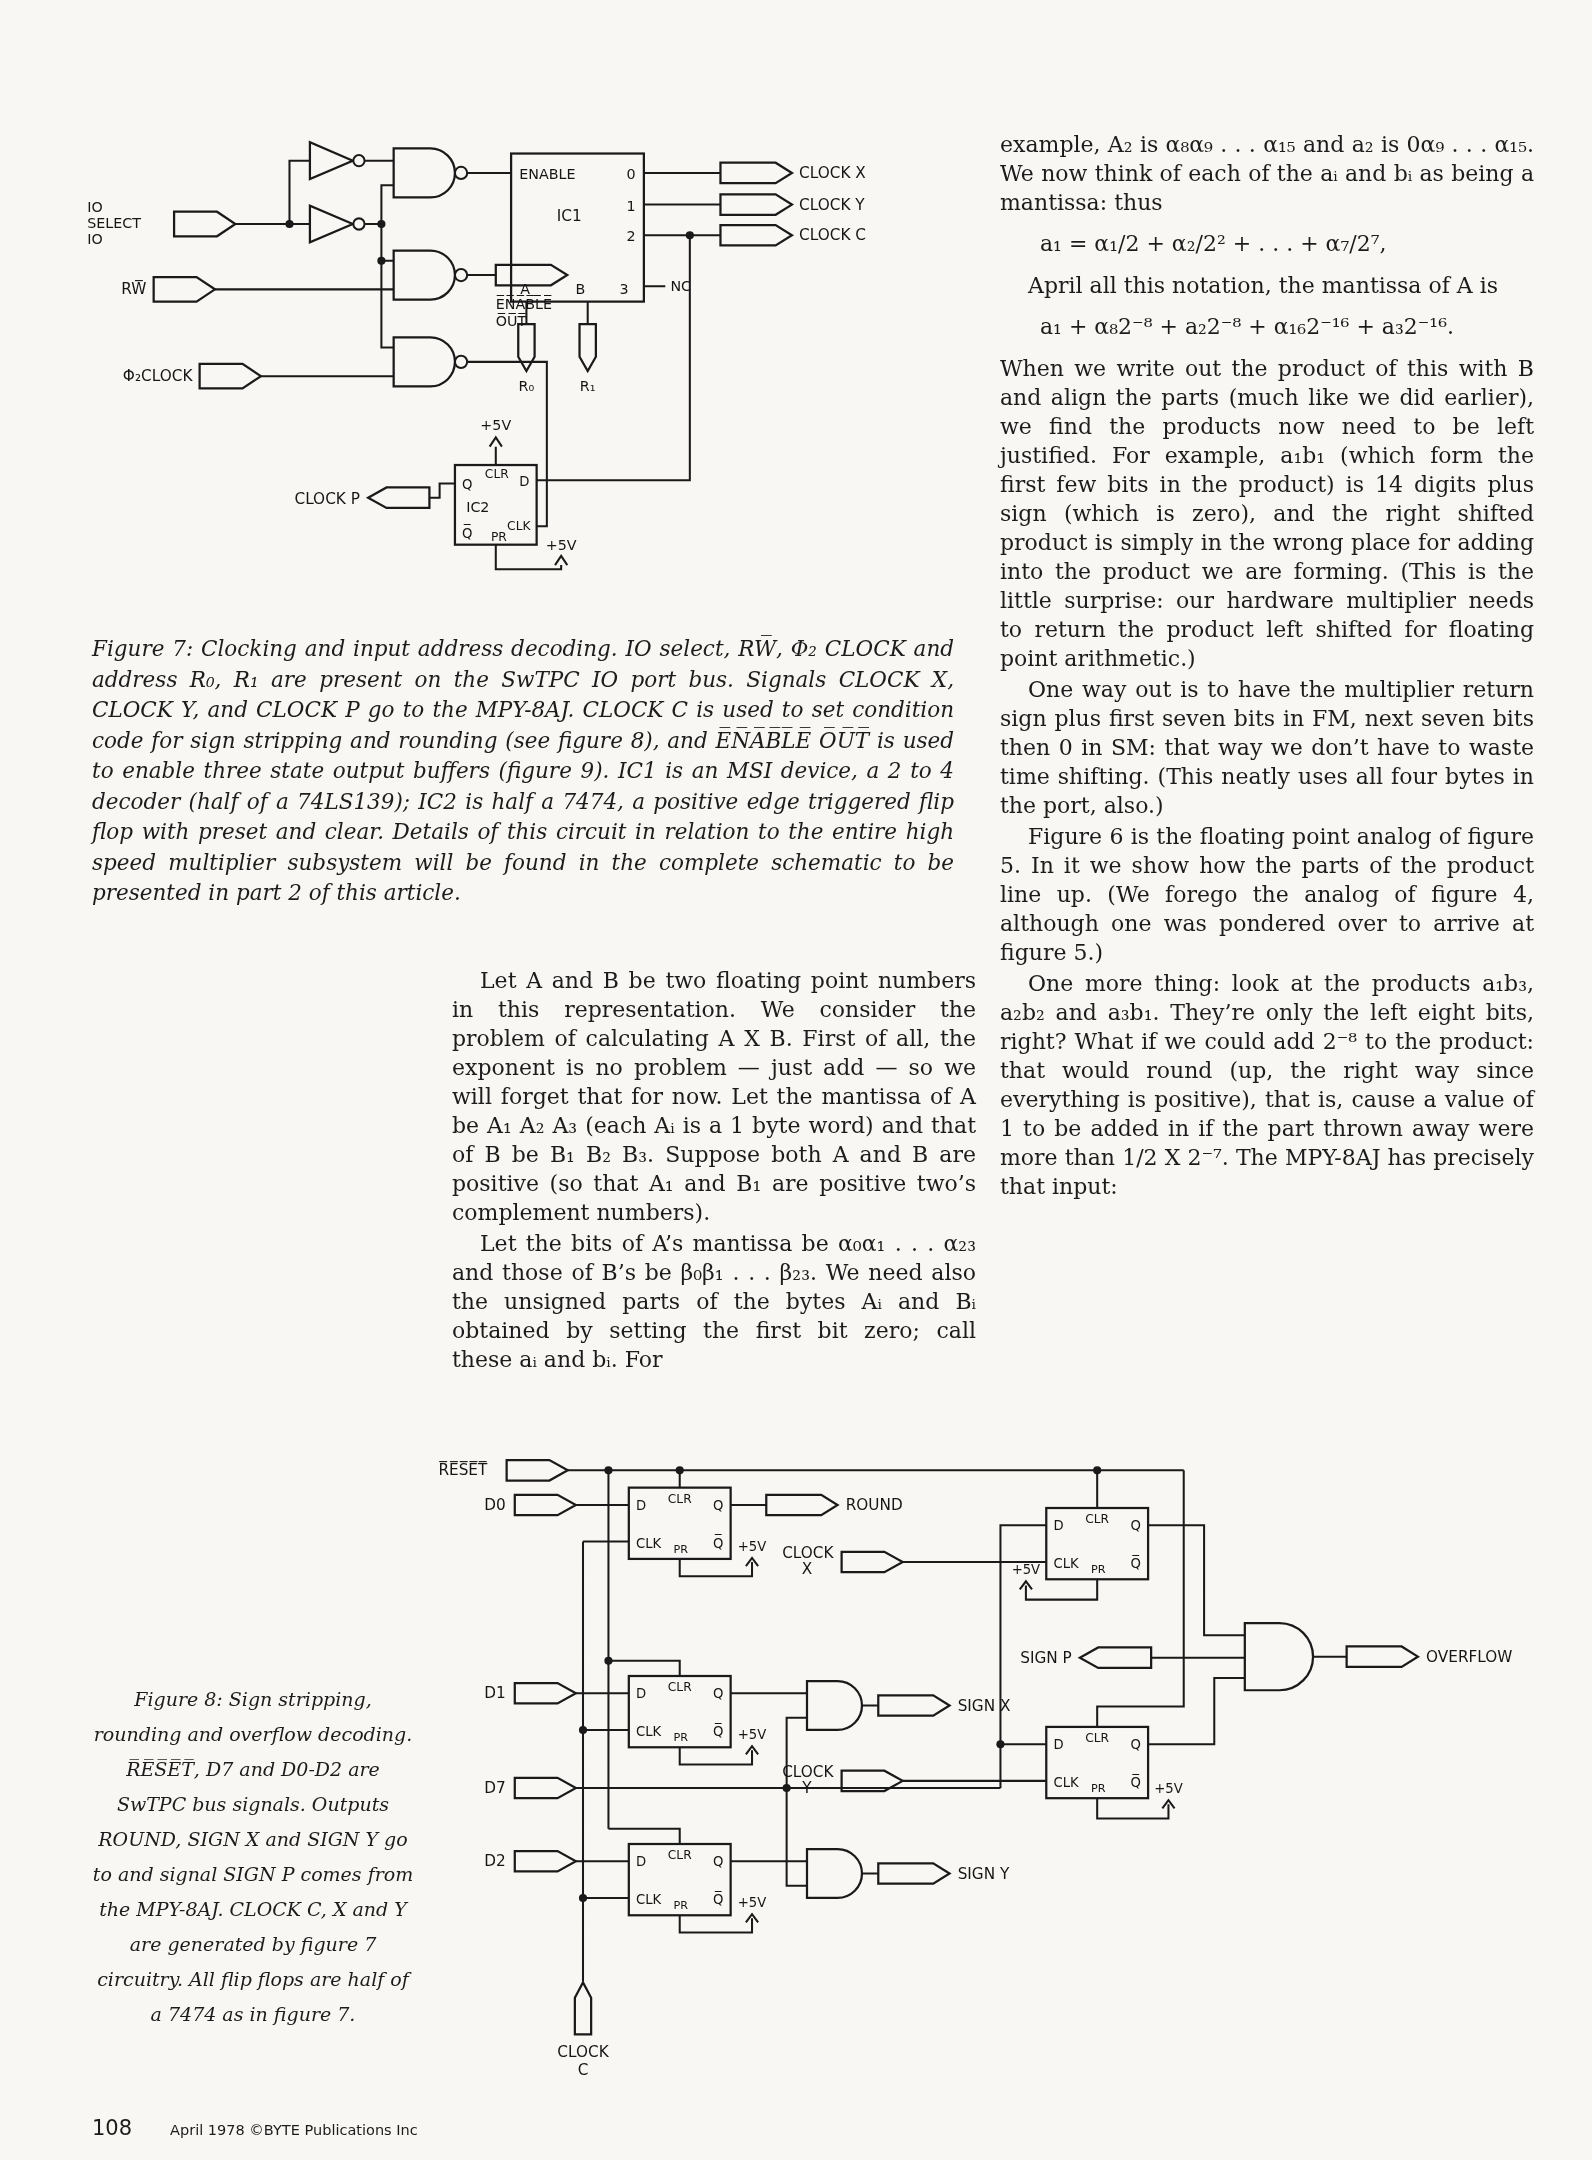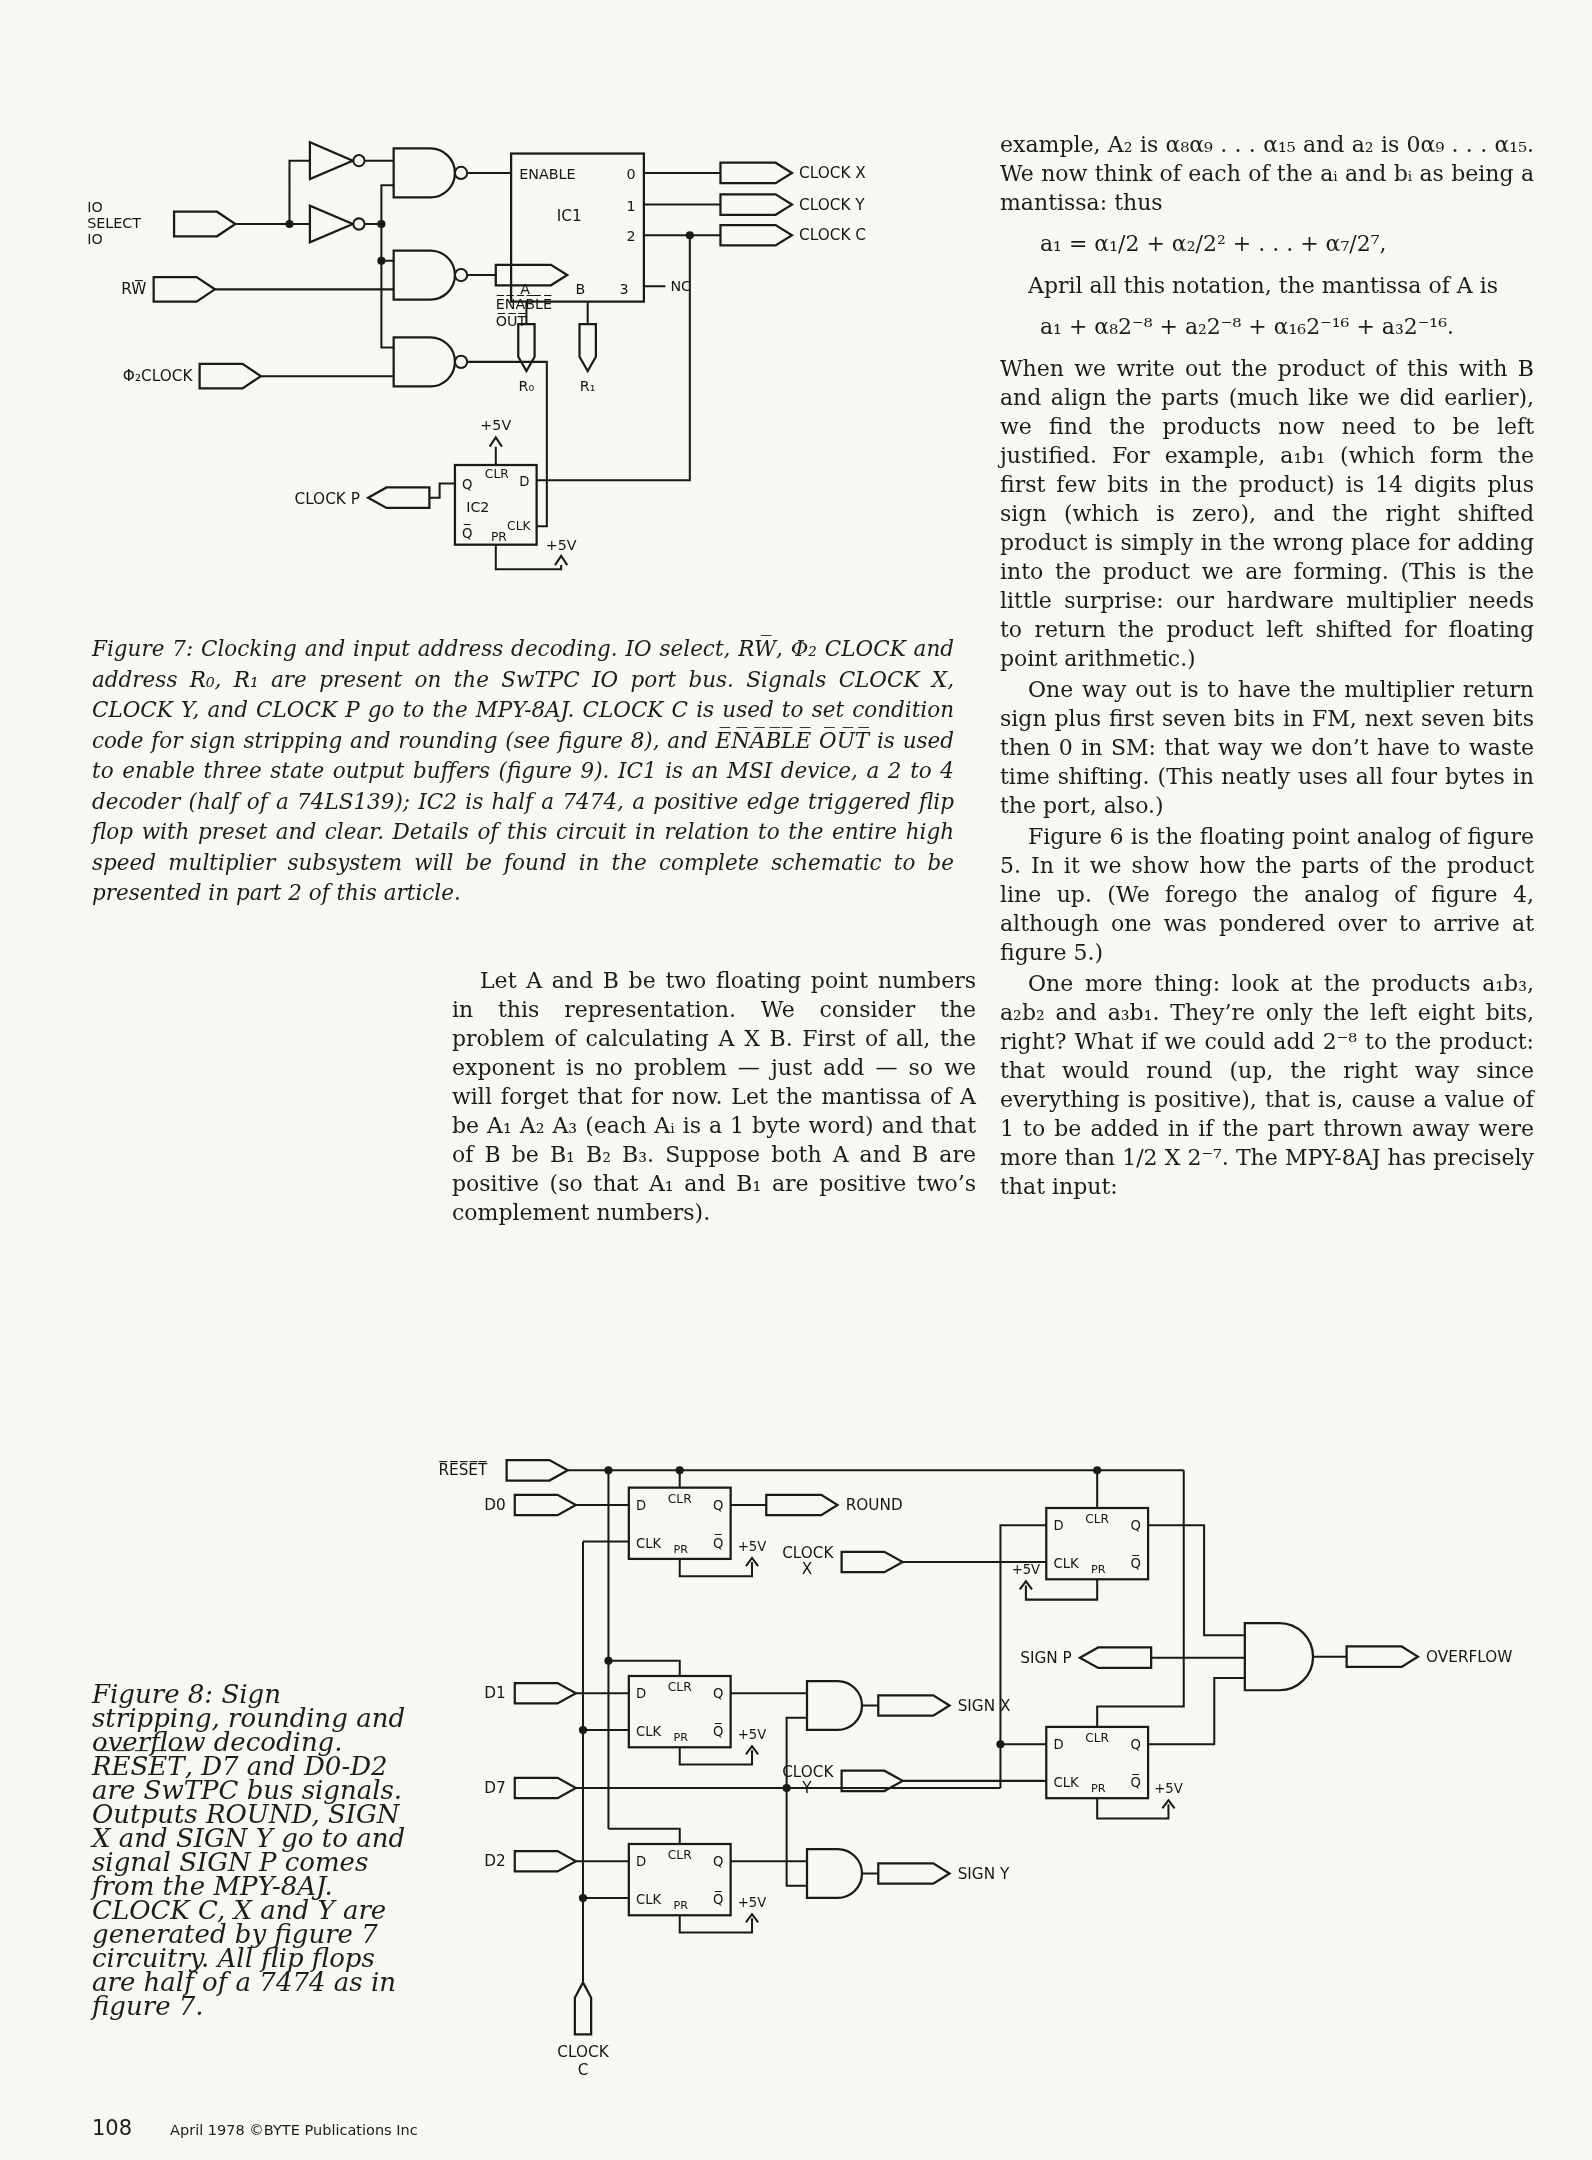--- a/index.html
+++ b/index.html
@@ -6,21 +6,21 @@
   .page {
     position:relative; width:1592px; height:2160px; margin:0 auto;
     background:#f8f7f3; font-family:"DejaVu Serif", serif; color:#1c1c1c;
     overflow:hidden;
   }
   .abs { position:absolute; }
   .textcol p { font-size:22px; line-height:29px; text-align:justify; margin:0 0 2px 0; }
   .textcol p.ind { text-indent:28px; }
   .eq { font-size:22px; line-height:30px; margin:12px 0 12px 40px; }
   .caption { font-style:italic; font-size:21.5px; line-height:30.5px; text-align:justify; }
-  .caption-narrow { font-style:italic; font-size:26px; line-height:24px; text-align:left; }
+  .caption-narrow { font-style:italic; font-size:19px; line-height:35px; text-align:center; }
   .footer { font-family:"DejaVu Sans", sans-serif; }
   .footer .pageno { font-size:21px; font-weight:normal; }
   .footer .credit { font-size:14.5px; margin-left:38px; }
   svg.schematic { overflow:visible; }
   svg.schematic text { font-family:"DejaVu Sans", sans-serif; fill:#161616; font-size:15px; }
   svg.schematic text.f14 { font-size:14px; }
   svg.schematic text.f13 { font-size:13px; }
   svg.schematic text.f12 { font-size:12px; }
   svg.schematic text.f11 { font-size:11px; }
   .wire { stroke:#1a1a1a; stroke-width:2; fill:none; }
@@ -120,20 +120,21 @@
     <p class="ind">April all this notation, the mantissa of A is</p>
     <div class="eq">a₁ + α₈2⁻⁸ + a₂2⁻⁸ + α₁₆2⁻¹⁶ + a₃2⁻¹⁶.</div>
     <p>When we write out the product of this with B and align the parts (much like we did earlier), we find the products now need to be left justified. For example, a₁b₁ (which form the first few bits in the product) is 14 digits plus sign (which is zero), and the right shifted product is simply in the wrong place for adding into the product we are forming. (This is the little surprise: our hardware multiplier needs to return the product left shifted for floating point arithmetic.)</p>
     <p class="ind">One way out is to have the multiplier return sign plus first seven bits in FM, next seven bits then 0 in SM: that way we don’t have to waste time shifting. (This neatly uses all four bytes in the port, also.)</p>
     <p class="ind">Figure 6 is the floating point analog of figure 5. In it we show how the parts of the product line up. (We forego the analog of figure 4, although one was pondered over to arrive at figure 5.)</p>
     <p class="ind">One more thing: look at the products a₁b₃, a₂b₂ and a₃b₁. They’re only the left eight bits, right? What if we could add 2⁻⁸ to the product: that would round (up, the right way since everything is positive), that is, cause a value of 1 to be added in if the part thrown away were more than 1/2 X 2⁻⁷. The MPY-8AJ has precisely that input:</p>
   </div>
 
   <div class="abs textcol" style="left:452px; top:966px; width:524px;">
     <p class="ind">Let A and B be two floating point numbers in this representation. We consider the problem of calculating A X B. First of all, the exponent is no problem — just add — so we will forget that for now. Let the mantissa of A be A₁ A₂ A₃ (each Aᵢ is a 1 byte word) and that of B be B₁ B₂ B₃. Suppose both A and B are positive (so that A₁ and B₁ are positive two’s complement numbers).</p>
+    <p class="ind">Let the bits of A’s mantissa be α₀α₁ . . . α₂₃ and those of B’s be β₀β₁ . . . β₂₃. We need also the unsigned parts of the bytes Aᵢ and Bᵢ obtained by setting the first bit zero; call these aᵢ and bᵢ. For</p>
   </div>
 
   <div class="abs caption-narrow" style="left:92px; top:1682px; width:322px;">Figure 8: Sign stripping, rounding and overflow decoding. R̅E̅S̅E̅T̅, D7 and D0-D2 are SwTPC bus signals. Outputs ROUND, SIGN X and SIGN Y go to and signal SIGN P comes from the MPY-8AJ. CLOCK C, X and Y are generated by figure 7 circuitry. All flip flops are half of a 7474 as in figure 7.</div>
 
   <svg class="schematic abs" style="left:430px; top:1452px;" width="1090" height="672" viewBox="0 0 1070 660">
     <g>
       <path class="wire" d="M135,18 H740
         M175,18 V370 M175,205 H245 V220 M175,370 H245 V385
         M245,18 V35 M655,18 V55 M740,18 V250 H655 V270
         M143,52 H195 M143,237 H195 M143,330 H350 M143,402 H195

